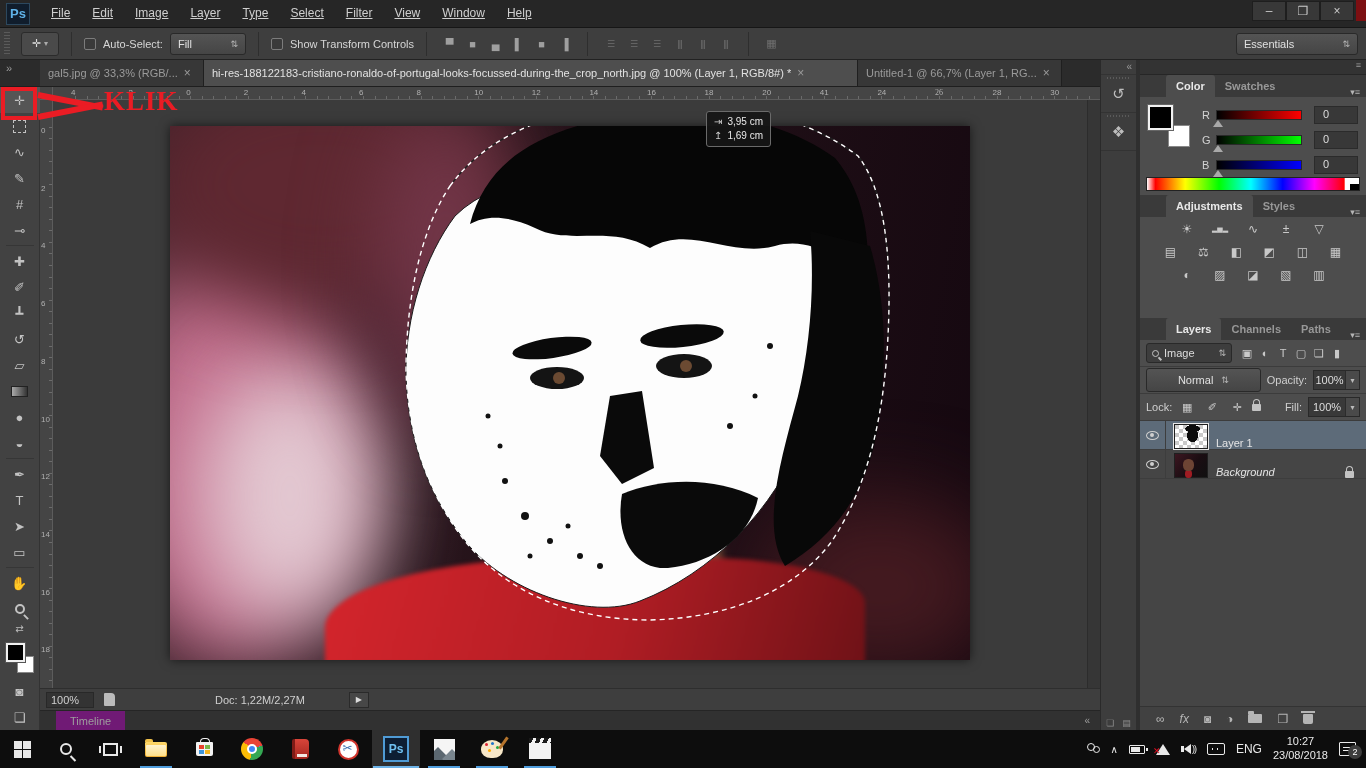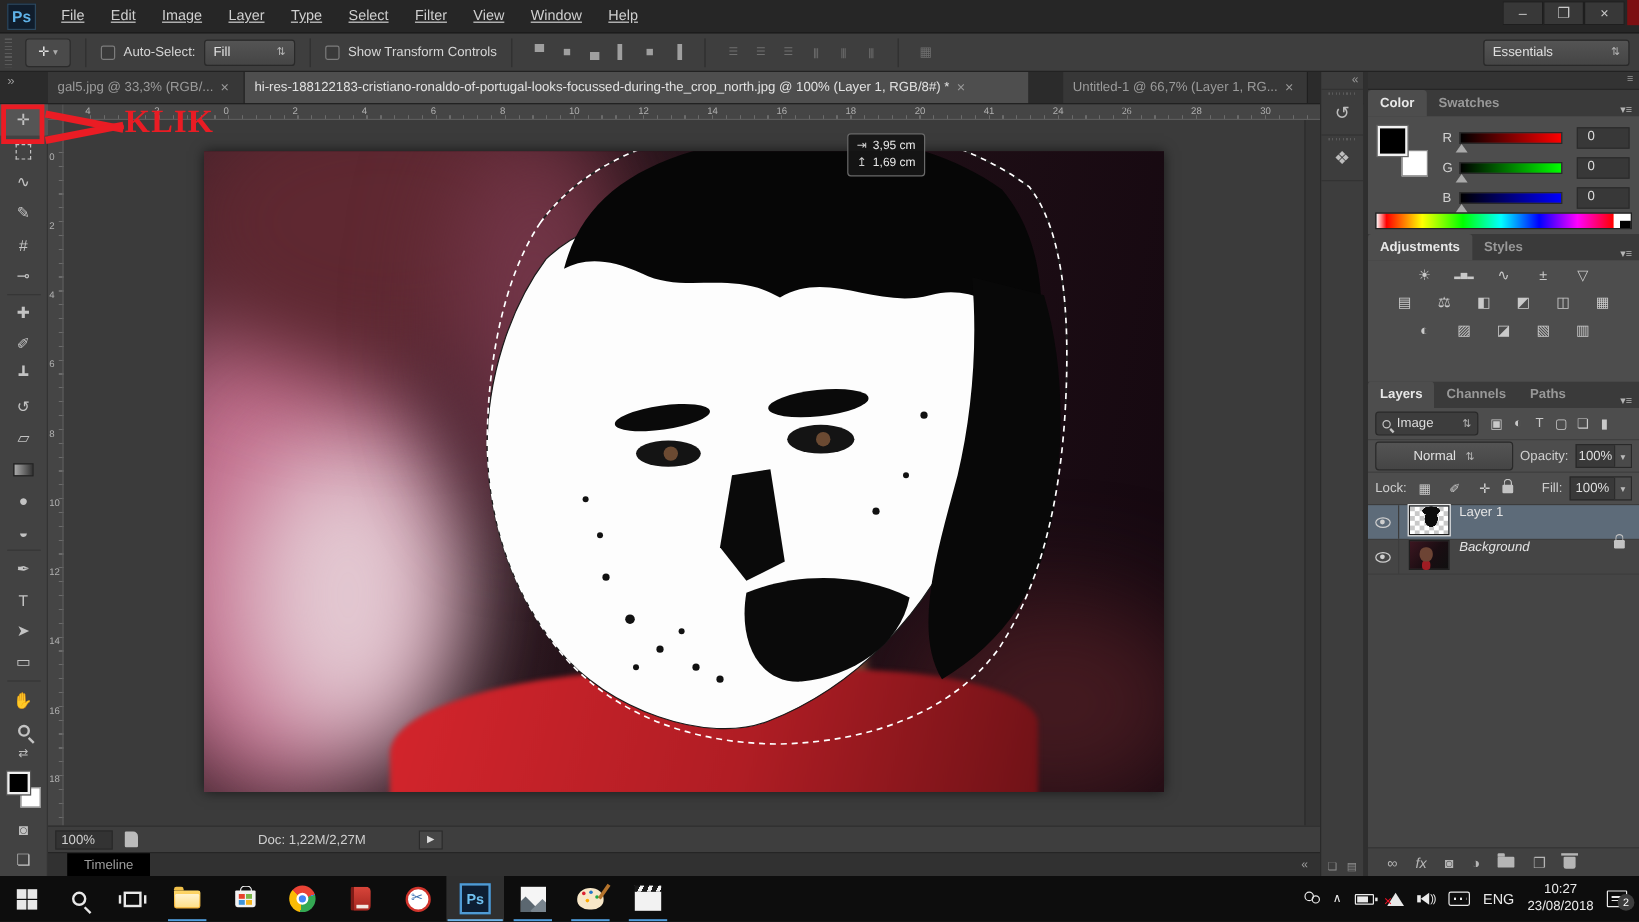--- a/index.html
+++ b/index.html
@@ -108,40 +108,40 @@
   .statusbar { position:absolute; left:0; right:0; bottom:0; height:22px; background:#3e3e3e;
     border-top:1px solid #2e2e2e; display:flex; align-items:center; font-size:11px; color:#cfcfcf; padding-left:6px; }
   .zoombox { width:48px; height:16px; background:#333; border:1px solid #282828; padding:1px 4px; font-size:11px; }
   .statico { width:11px; height:13px; background:#bbb; border-radius:1px 4px 1px 1px; margin-left:10px; }
   .doctext { margin-left:100px; }
   .statarrow { margin-left:44px; width:20px; height:16px; background:#474747; border:1px solid #2a2a2a;
     display:flex; align-items:center; justify-content:center; font-size:8px; color:#ddd; }
   
   .timelinebar { position:absolute; left:40px; top:710px; width:1060px; height:20px; background:#313131;
     border-top:1px solid #252525; display:flex; align-items:center; }
-  .tl-tab { background:#000000; height:100%; padding:0 14px; line-height:20px; font-size:11px; color:#9e9e9e; margin-left:16px; }
+  .tl-tab { background:#701a75; height:100%; padding:0 14px; line-height:20px; font-size:11px; color:#9e9e9e; margin-left:16px; }
   .tl-collapse { margin-left:auto; padding-right:10px; color:#9e9e9e; font-size:10px; }
   
   .dockcol { position:absolute; left:1100px; top:60px; width:36px; height:670px; background:#3d3d3d; border-left:1px solid #2a2a2a; }
   .dockcol .dchead { height:15px; color:#9a9a9a; font-size:10px; text-align:right; padding:1px 4px 0 0; border-bottom:1px solid #333; }
   .dcbtn { height:38px; border-bottom:1px solid #333; display:flex; align-items:center; justify-content:center;
     color:#bdbdbd; font-size:15px; position:relative; }
   .dcbtn::before { content:""; position:absolute; top:2px; left:6px; right:6px; height:2px;
     background:repeating-linear-gradient(90deg,#5a5a5a 0 1px,transparent 1px 3px); }
   .dcfoot { position:absolute; bottom:2px; left:0; right:0; display:flex; justify-content:center; gap:8px;
     color:#8d8d8d; font-size:9px; }
   .dockgap { position:absolute; left:1136px; top:60px; width:4px; height:670px; background:#2f2f2f; }
   
   .rightdock { position:absolute; left:1140px; top:60px; width:226px; height:670px; background:#454545;
     display:flex; flex-direction:column; }
   .dock-topstrip { height:15px; background:#333; border-bottom:1px solid #262626; color:#9a9a9a;
     font-size:9px; text-align:right; padding-right:5px; }
   .ptabs { height:22px; background:#3a3a3a; display:flex; align-items:flex-end; }
   .ptab { padding:0 10px; font-size:11px; font-weight:bold; color:#989898; line-height:22px; }
-  .ptab.active { background:#4d4d4d; color:#e8e8e8; border-radius:3px 3px 0 0; }
+  .ptab.active { background:#4d4d4d; color:#e8e8e8; border-radius:3px 3px 0 0;margin-left:26px; }
   .pmenu { margin-left:auto; color:#b5b5b5; font-size:9px; padding:4px 6px 0 0; }
   .panel-body { background:#4d4d4d; position:relative; }
   
   .color-body { height:98px; }
   .cswatches { position:absolute; left:8px; top:8px; width:46px; height:46px; }
   .cfg { position:absolute; left:0; top:0; width:25px; height:25px; background:#000; border:2px solid #f2f2f2; box-shadow:0 0 0 1px #666; }
   .cbg { position:absolute; left:20px; top:20px; width:22px; height:22px; background:#fff; border:1px solid #888; }
   .chrow { position:absolute; left:62px; display:flex; align-items:center; height:20px; }
   .chlabel { width:14px; font-size:11px; color:#d2d2d2; }
   .chtrack { width:86px; height:10px; border:1px solid #292929; position:relative; }
@@ -170,21 +170,21 @@
   .lbl { font-size:11px; color:#cfcfcf; }
   .valbox { width:52px; height:20px; background:#393939; border:1px solid #292929; display:flex;
     align-items:center; font-size:11px; color:#ddd; }
   .valbox .vtxt { flex:1; text-align:center; }
   .valbox .varr { width:14px; height:100%; background:#4a4a4a; border-left:1px solid #2c2c2c;
     display:flex; align-items:center; justify-content:center; font-size:8px; color:#bbb; }
   .padlock { width:9px; height:7px; background:#c3c3c3; border-radius:1px; position:relative; display:inline-block; }
   .padlock::before { content:""; position:absolute; left:1px; top:-5px; width:5px; height:5px;
     border:1.5px solid #c3c3c3; border-bottom:none; border-radius:4px 4px 0 0; }
   .layerlist { background:#454545; }
-  .layer-row { height:29px; display:flex; align-items:flex-start; border-bottom:1px solid #3d3d3d; }
+  .layer-row { height:29px; display:flex; align-items:flex-end; border-bottom:1px solid #3d3d3d; }
   .layer-row.selected { background:#5d6b79; }
   .eyecell { width:26px; align-self:stretch; border-right:1px solid #3d3d3d; display:flex; align-items:center; justify-content:center; }
   .eye { width:13px; height:9px; border:1.5px solid #cfcfcf; border-radius:50%; position:relative; }
   .eye::after { content:""; position:absolute; left:3px; top:1.5px; width:4px; height:4px; background:#cfcfcf; border-radius:50%; }
   .lthumb { width:34px; height:25px; margin:0 8px; border:1px solid #1f1f1f; position:relative; }
   .lthumb.sel { outline:1px solid #e8e8e8; }
   .checker { background:repeating-conic-gradient(#fff 0 25%, #c9c9c9 0 50%); background-size:8px 8px; }
   .facescribble { position:absolute; inset:0;
     background:radial-gradient(ellipse 9px 11px at 55% 45%, #0c0c0c 60%, transparent 62%),
                radial-gradient(ellipse 12px 6px at 55% 16%, #0c0c0c 60%, transparent 62%); }
@@ -343,21 +343,21 @@
     <div class="tab-leftstrip">»</div>
     <div id="tabs" style="display:flex;flex:1;overflow:hidden;">
         <div class="tab" style="width: 164px; flex: 0 0 auto;">
           <span class="tlabel">gal5.jpg @ 33,3% (RGB/...</span>
           <span class="tclose">×</span>
         </div>
         <div class="tab active" style="width: 654px; flex: 0 0 auto;">
           <span class="tlabel">hi-res-188122183-cristiano-ronaldo-of-portugal-looks-focussed-during-the_crop_north.jpg @ 100% (Layer 1, RGB/8#) *</span>
           <span class="tclose">×</span>
         </div>
-        <div class="tab" style="width: 204px; flex: 0 0 auto; margin-left: 28px;">
+        <div class="tab" style="width: 204px; flex: 0 0 auto;">
           <span class="tlabel">Untitled-1 @ 66,7% (Layer 1, RG...</span>
           <span class="tclose">×</span>
         </div>
       </div>
   </div>
 
   <div class="toolbar">
     <div id="tools" style="display:flex;flex-direction:column;align-items:center;width:100%;">
         <div class="tool active">
           <span>✛</span>

